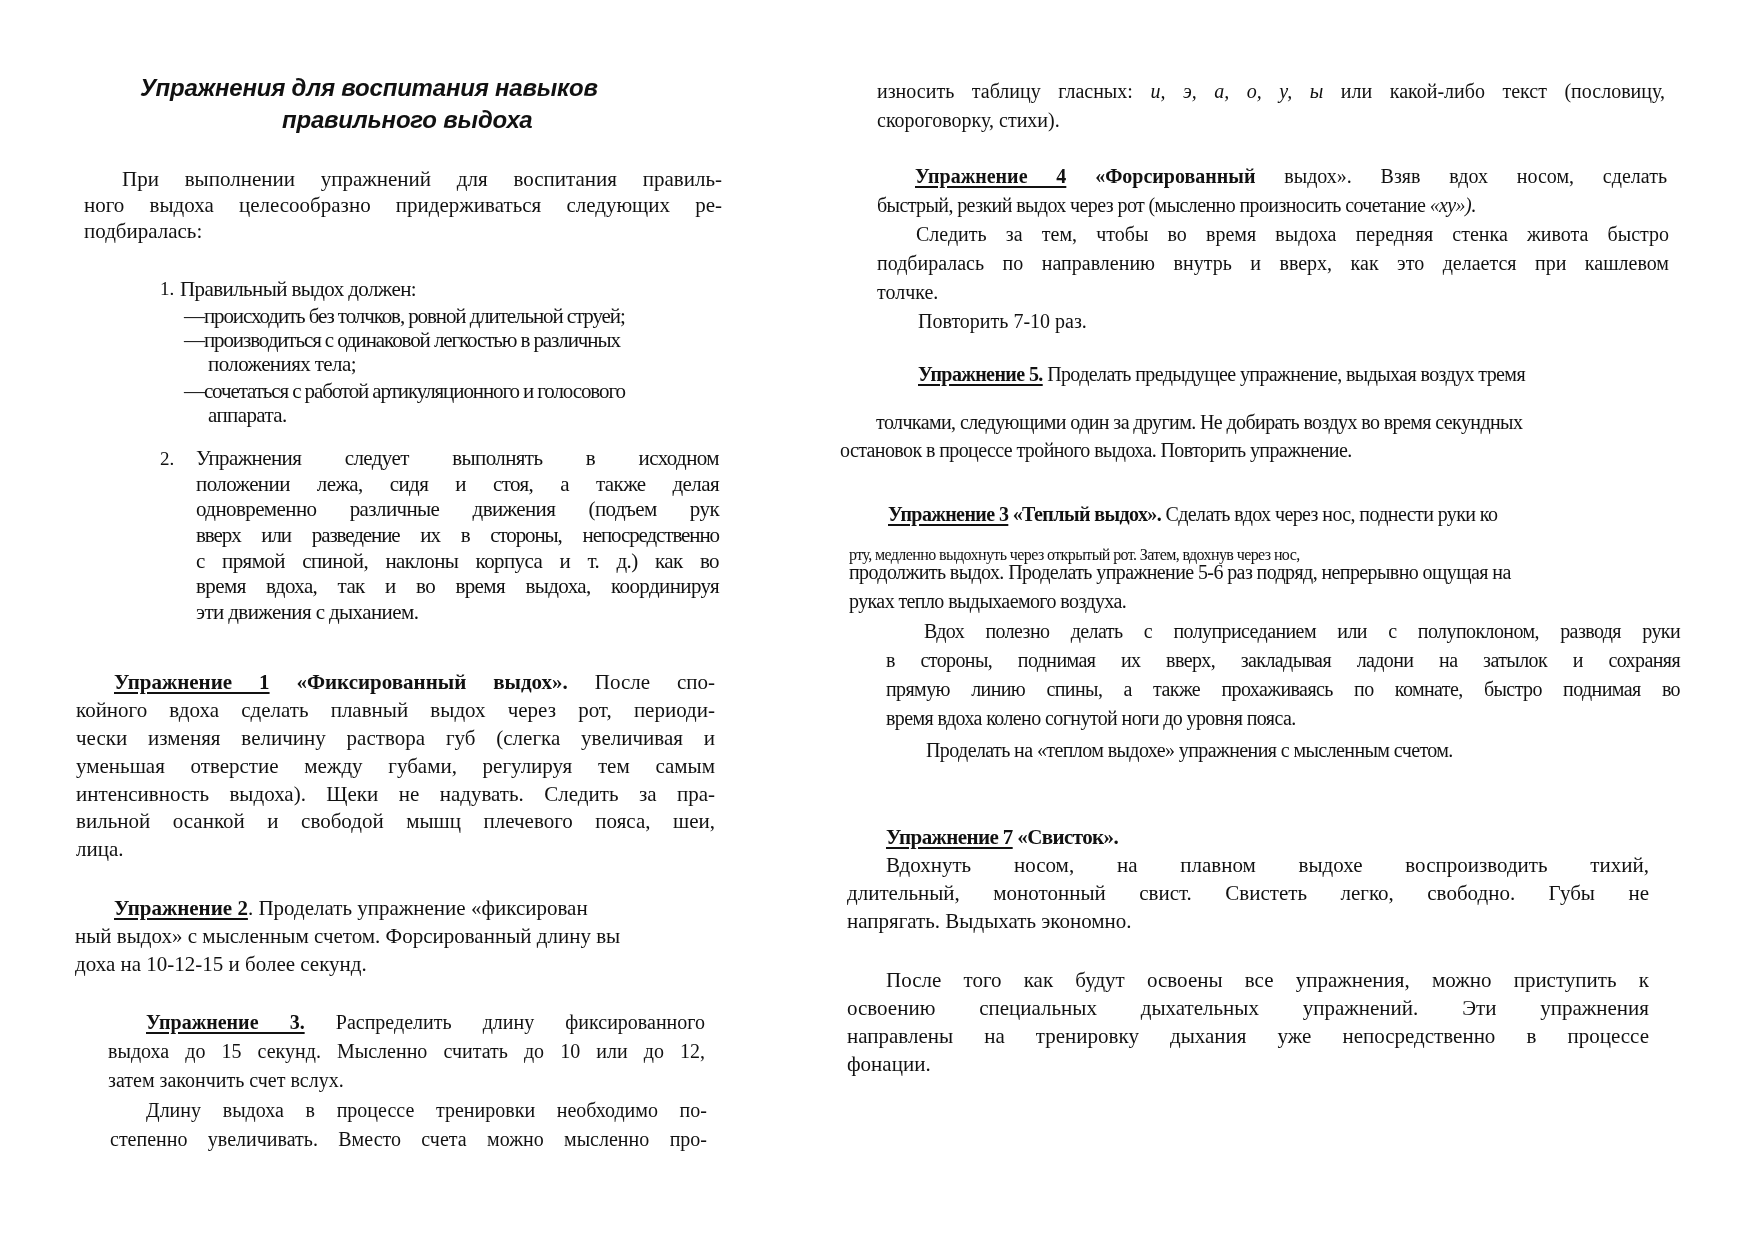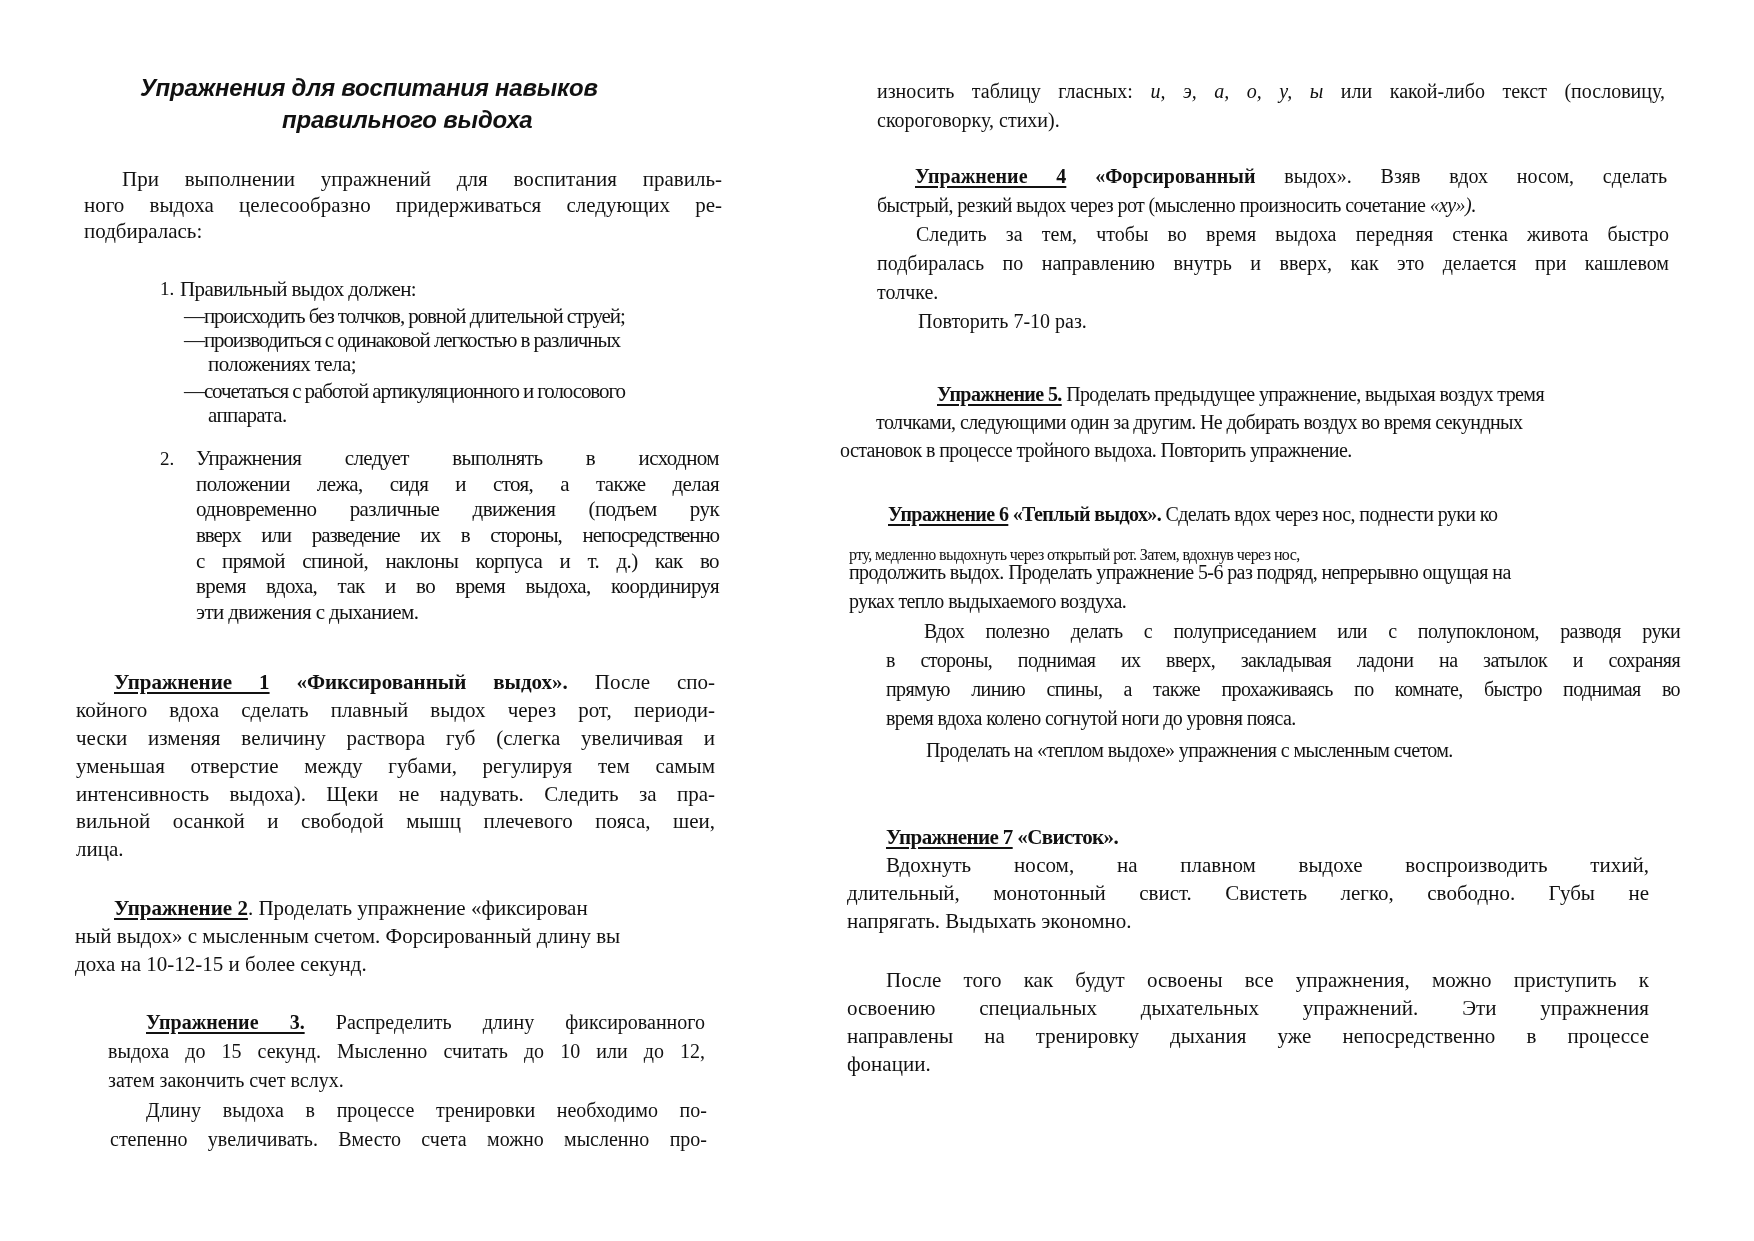--- a/index.html
+++ b/index.html
@@ -107,31 +107,31 @@
       <span>быстрый, резкий выдох через рот (мысленно произносить сочетание</span>
       <span class="it">«ху»)</span><span>.</span>
     </div>
     <div class="abs p line just" style="left:916px; width:753px; top:220px; font-size:20px;">Следить за тем, чтобы во время выдоха передняя стенка живота быстро</div>
     <div class="abs p line just" style="left:877px; width:792px; top:249px; font-size:20px;">подбиралась по направлению внутрь и вверх, как это делается при кашлевом</div>
     <div class="abs p line" style="left:877px; top:278px; font-size:20px;">толчке.</div>
     <div class="abs p line" style="left:918px; top:307px; font-size:20px;">Повторить 7-10 раз.</div>
   </div>
 
   <div>
-    <div class="abs p line cond" style="left:918px; top:380px; font-size:20px;margin-left:19px;">
+    <div class="abs p line cond" style="left:918px; top:360px; font-size:20px;">
       <span class="head">Упражнение 5.</span>
       <span>Проделать предыдущее упражнение, выдыхая воздух тремя</span>
     </div>
     <div class="abs p line cond" style="left:876px; top:408px; font-size:20px;">толчками, следующими один за другим. Не добирать воздух во время секундных</div>
     <div class="abs p line cond" style="left:840px; top:436px; font-size:20px;">остановок в процессе тройного выдоха. Повторить упражнение.</div>
   </div>
 
   <div>
     <div class="abs p line cond" style="left:888px; top:500px; font-size:20px;">
-      <span class="head">Упражнение 6</span>
+      <span class="head">Упражнение 3</span>
       <span class="bold">«Теплый выдох».</span>
       <span>Сделать вдох через нос, поднести руки ко</span>
     </div>
     <div class="abs p line cond" style="left:849px; top:529px; font-size:16px;margin-top:12px;">рту, медленно выдохнуть через открытый рот. Затем, вдохнув через нос,</div>
     <div class="abs p line cond" style="left:849px; top:558px; font-size:20px;">продолжить выдох. Проделать упражнение 5-6 раз подряд, непрерывно ощущая на</div>
     <div class="abs p line cond" style="left:849px; top:587px; font-size:20px;">руках тепло выдыхаемого воздуха.</div>
 
     <div class="abs p line just cond" style="left:924px; width:756px; top:617px; font-size:20px;">Вдох полезно делать с полуприседанием или с полупоклоном, разводя руки</div>
     <div class="abs p line just cond" style="left:886px; width:794px; top:646px; font-size:20px;">в стороны, поднимая их вверх, закладывая ладони на затылок и сохраняя</div>
     <div class="abs p line just cond" style="left:886px; width:794px; top:675px; font-size:20px;">прямую линию спины, а также прохаживаясь по комнате, быстро поднимая во</div>

